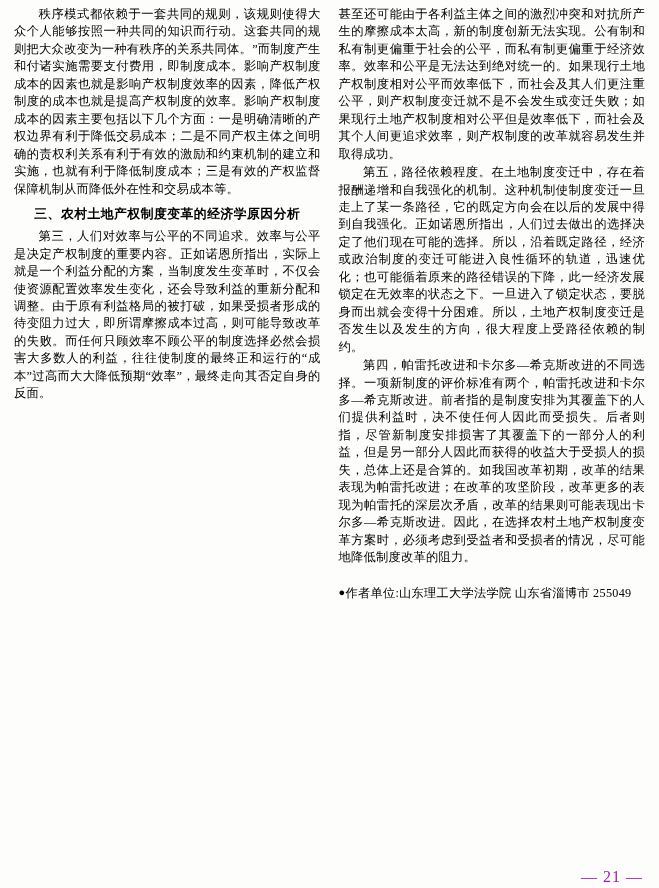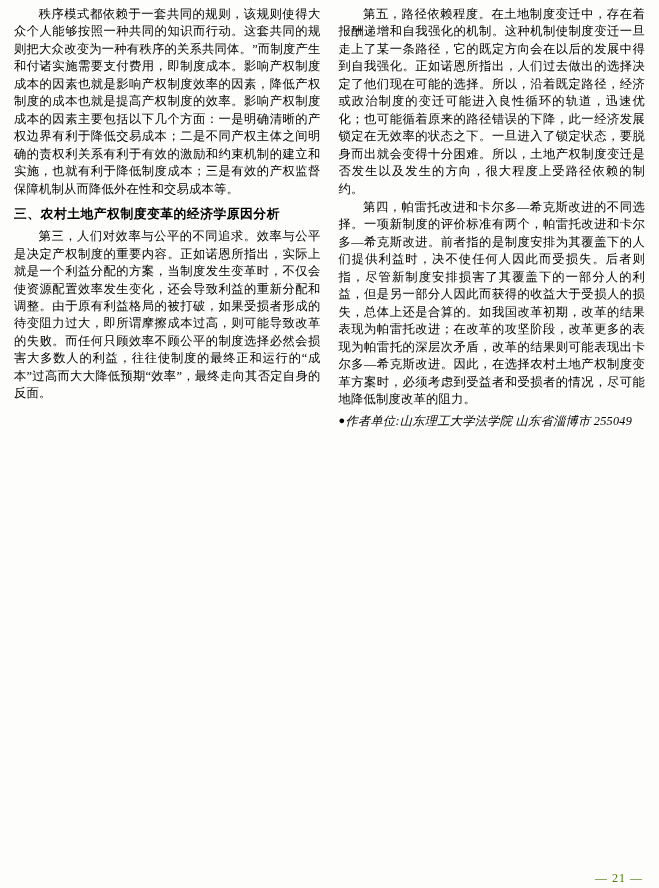--- a/index.html
+++ b/index.html
@@ -38,57 +38,57 @@
     margin: 0 0 1px 0;
     text-indent: 2em;
     word-break: break-all;
   }
   p.noindent {
     text-indent: 0;
   }
   h2.section {
     font-size: 12.8px;
     font-weight: bold;
-    text-align: left;
+    text-align: center;
     margin: 7px 0 5px 0;
     letter-spacing: 0.5px;
   }
   .affil {
-    margin-top: 5px;
+    margin-top: 18px;
     font-size: 12.2px;
     text-indent: 0;
     letter-spacing: 0.3px;
-    font-style: italic;
   }
   .affil .bullet {
     font-size: 11px;
     vertical-align: 1px;
   }
   .page-num {
     position: absolute;
     right: 16px;
     bottom: 2px;
-    font-size: 12px;
+    font-size: 16px;
     letter-spacing: 1px;
-    color: #4d7c0f;
+    color: #a21caf;
   }
 </style>
 </head>
 <body>
 
 <div class="page">
   <div class="columns">
 
     <div class="col">
       <p>秩序模式都依赖于一套共同的规则，该规则使得大众个人能够按照一种共同的知识而行动。这套共同的规则把大众改变为一种有秩序的关系共同体。”而制度产生和付诸实施需要支付费用，即制度成本。影响产权制度成本的因素也就是影响产权制度效率的因素，降低产权制度的成本也就是提高产权制度的效率。影响产权制度成本的因素主要包括以下几个方面：一是明确清晰的产权边界有利于降低交易成本；二是不同产权主体之间明确的责权利关系有利于有效的激励和约束机制的建立和实施，也就有利于降低制度成本；三是有效的产权监督保障机制从而降低外在性和交易成本等。</p>
       <h2 class="section">三、农村土地产权制度变革的经济学原因分析</h2>
       <p>第三，人们对效率与公平的不同追求。效率与公平是决定产权制度的重要内容。正如诺恩所指出，实际上就是一个利益分配的方案，当制度发生变革时，不仅会使资源配置效率发生变化，还会导致利益的重新分配和调整。由于原有利益格局的被打破，如果受损者形成的待变阻力过大，即所谓摩擦成本过高，则可能导致改革的失败。而任何只顾效率不顾公平的制度选择必然会损害大多数人的利益，往往使制度的最终正和运行的“成本”过高而大大降低预期“效率”，最终走向其否定自身的反面。</p>
     </div>
 
     <div class="col">
+      <p class="noindent">甚至还可能由于各利益主体之间的激烈冲突和对抗所产生的摩擦成本太高，新的制度创新无法实现。公有制和私有制更偏重于社会的公平，而私有制更偏重于经济效率。效率和公平是无法达到绝对统一的。如果现行土地产权制度相对公平而效率低下，而社会及其人们更注重公平，则产权制度变迁就不是不会发生或变迁失败；如果现行土地产权制度相对公平但是效率低下，而社会及其个人间更追求效率，则产权制度的改革就容易发生并取得成功。</p>
       <p>第五，路径依赖程度。在土地制度变迁中，存在着报酬递增和自我强化的机制。这种机制使制度变迁一旦走上了某一条路径，它的既定方向会在以后的发展中得到自我强化。正如诺恩所指出，人们过去做出的选择决定了他们现在可能的选择。所以，沿着既定路径，经济或政治制度的变迁可能进入良性循环的轨道，迅速优化；也可能循着原来的路径错误的下降，此一经济发展锁定在无效率的状态之下。一旦进入了锁定状态，要脱身而出就会变得十分困难。所以，土地产权制度变迁是否发生以及发生的方向，很大程度上受路径依赖的制约。</p>
       <p>第四，帕雷托改进和卡尔多—希克斯改进的不同选择。一项新制度的评价标准有两个，帕雷托改进和卡尔多—希克斯改进。前者指的是制度安排为其覆盖下的人们提供利益时，决不使任何人因此而受损失。后者则指，尽管新制度安排损害了其覆盖下的一部分人的利益，但是另一部分人因此而获得的收益大于受损人的损失，总体上还是合算的。如我国改革初期，改革的结果表现为帕雷托改进；在改革的攻坚阶段，改革更多的表现为帕雷托的深层次矛盾，改革的结果则可能表现出卡尔多—希克斯改进。因此，在选择农村土地产权制度变革方案时，必须考虑到受益者和受损者的情况，尽可能地降低制度改革的阻力。</p>
       <p class="affil noindent"><span class="bullet">●</span><span>作者单位:山东理工大学法学院   山东省淄博市    255049</span></p>
     </div>
 
   </div>
   <div class="page-num">— 21 —</div>
 </div>
 
 </body></html>

